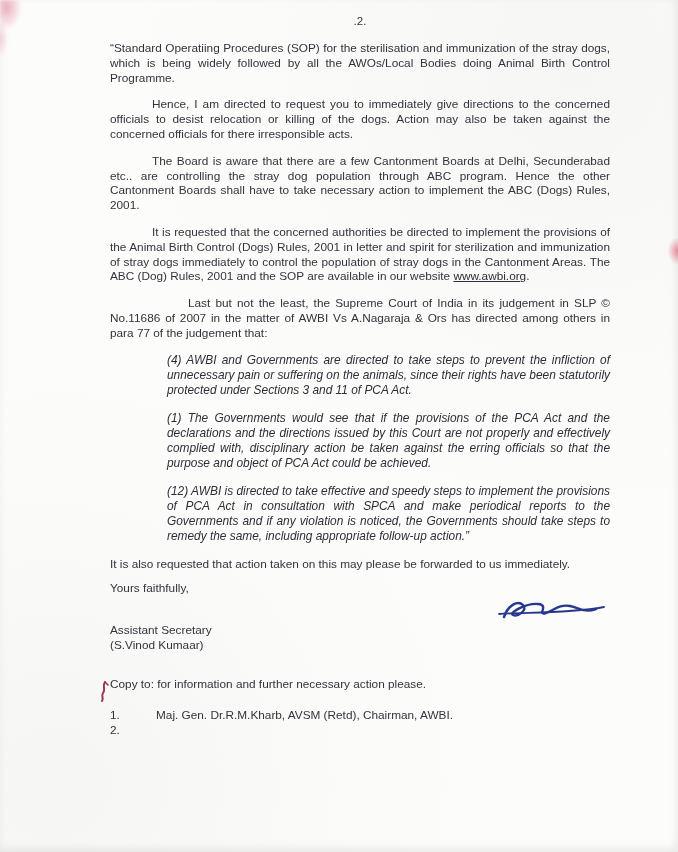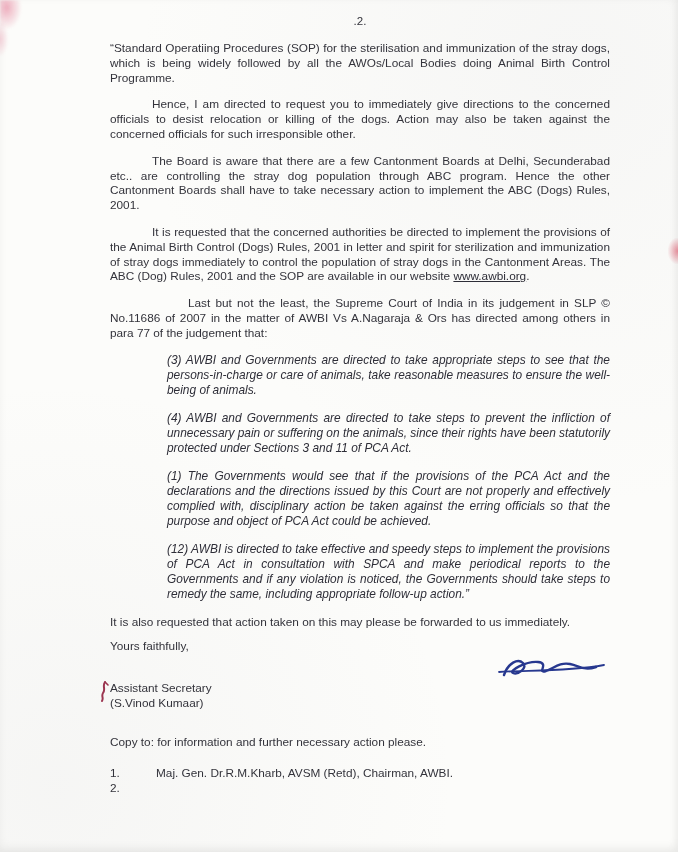--- a/index.html
+++ b/index.html
@@ -69,29 +69,28 @@
     <path d="M7,2 C4,6 8,9 5,13 C3,16 6,18 4,21" fill="none" stroke="#9b3550" stroke-width="2" stroke-linecap="round"></path>
     <path d="M7,2 L10,5" fill="none" stroke="#9b3550" stroke-width="1.6" stroke-linecap="round"></path>
   </svg>
 
   <div class="content">
 
     <p class="pagenum">.2.</p>
 
     <p class="body-para">“Standard Operatiing Procedures (SOP) for the sterilisation and immunization of the stray dogs, which is being widely followed by all the AWOs/Local Bodies doing Animal Birth Control Programme.</p>
 
-    <p class="body-para indent">Hence, I am directed to request you to immediately give directions to the concerned officials to desist relocation or killing of the dogs. Action may also be taken against the concerned officials for such irresponsible other.</p>
+    <p class="body-para indent">Hence, I am directed to request you to immediately give directions to the concerned officials to desist relocation or killing of the dogs. Action may also be taken against the concerned officials for there irresponsible acts.</p>
 
     <p class="body-para indent">The Board is aware that there are a few Cantonment Boards at Delhi, Secunderabad etc.. are controlling the stray dog population through ABC program. Hence the other Cantonment Boards shall have to take necessary action to implement the ABC (Dogs) Rules, 2001.</p>
 
     <p class="body-para indent"><span>It is requested that the concerned authorities be directed to implement the provisions of the Animal Birth Control (Dogs) Rules, 2001 in letter and spirit for sterilization and immunization of stray dogs immediately to control the population of stray dogs in the Cantonment Areas. The ABC (Dog) Rules, 2001 and the SOP are available in our website</span> <a class="site-link">www.awbi.org</a><span>.</span></p>
 
     <p class="body-para indent-lg">Last but not the least, the Supreme Court of India in its judgement in SLP © No.11686 of 2007 in the matter of AWBI Vs A.Nagaraja &amp; Ors has directed among others in para 77 of the judgement that:</p>
 
-    <p class="quote-para">(3) AWBI and Governments are directed to take appropriate steps to see that the persons-in-charge or care of animals, take reasonable measures to ensure the well-being of animals.</p>
     <p class="quote-para">(4) AWBI and Governments are directed to take steps to prevent the infliction of unnecessary pain or suffering on the animals, since their rights have been statutorily protected under Sections 3 and 11 of PCA Act.</p>
     <p class="quote-para">(1) The Governments would see that if the provisions of the PCA Act and the declarations and the directions issued by this Court are not properly and effectively complied with, disciplinary action be taken against the erring officials so that the purpose and object of PCA Act could be achieved.</p>
     <p class="quote-para">(12) AWBI is directed to take effective and speedy steps to implement the provisions of PCA Act in consultation with SPCA and make periodical reports to the Governments and if any violation is noticed, the Governments should take steps to remedy the same, including appropriate follow-up action.”</p>
 
     <p class="body-para action-line">It is also requested that action taken on this may please be forwarded to us immediately.</p>
 
     <div class="closing">
       <div>Yours faithfully,</div>
       <span class="sig-wrap">
         <svg width="112" height="26" viewBox="0 0 112 26">

